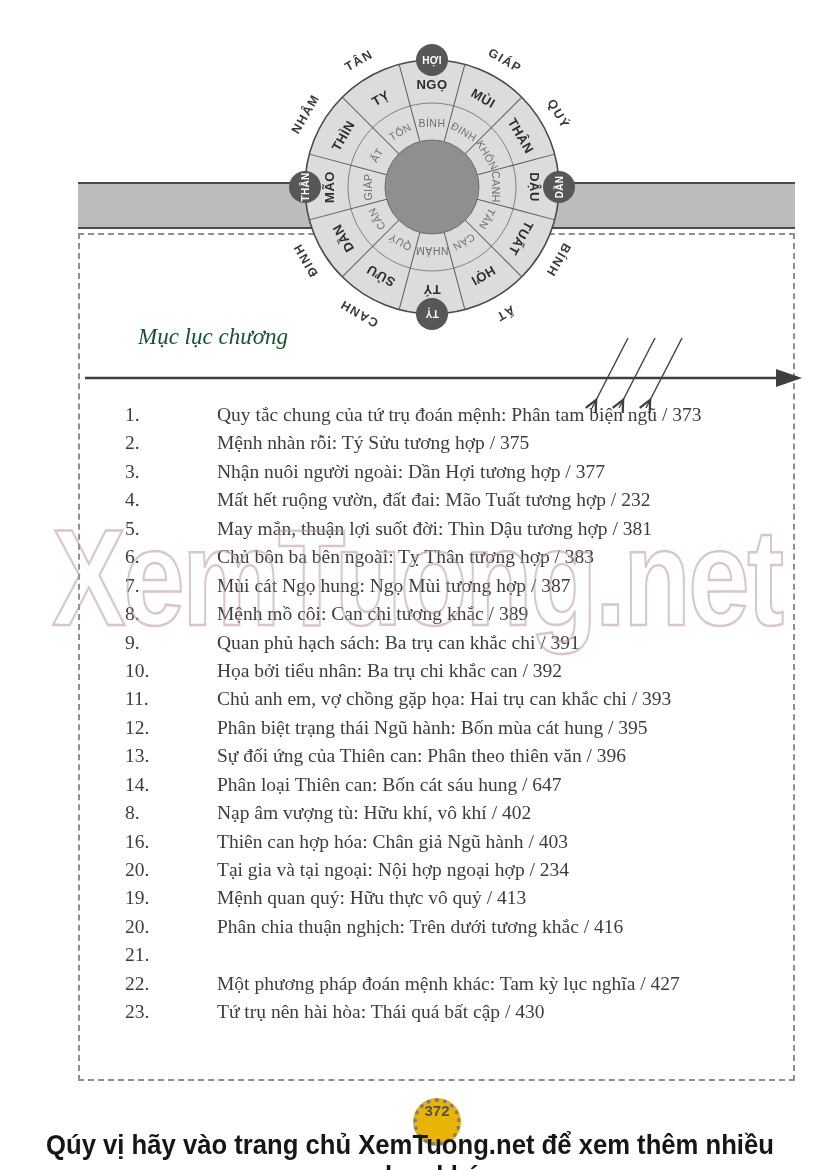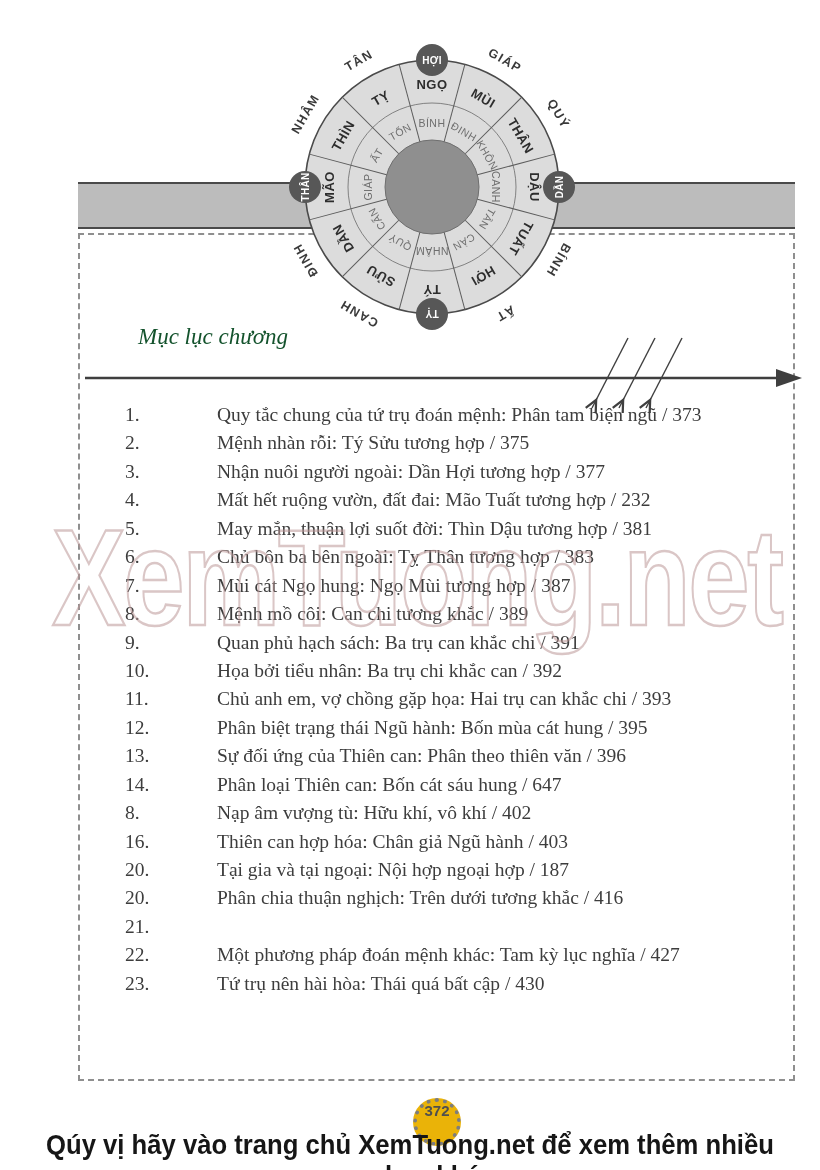--- a/index.html
+++ b/index.html
@@ -214,21 +214,25 @@
     <div class="toc-row">
         <span class="toc-num">8.</span>
         <span class="toc-text">Nạp âm vượng tù: Hữu khí, vô khí / 402</span>
       </div>
     <div class="toc-row">
         <span class="toc-num">16.</span>
         <span class="toc-text">Thiên can hợp hóa: Chân giả Ngũ hành / 403</span>
       </div>
     <div class="toc-row">
         <span class="toc-num">20.</span>
-        <span class="toc-text">Tại gia và tại ngoại: Nội hợp ngoại hợp / 187</span>
+        <span class="toc-text">Tại gia và tại ngoại: Nội hợp ngoại hợp / 234</span>
+      </div>
+    <div class="toc-row">
+        <span class="toc-num">19.</span>
+        <span class="toc-text">Mệnh quan quý: Hữu thực vô quỷ / 413</span>
       </div>
     <div class="toc-row">
         <span class="toc-num">20.</span>
         <span class="toc-text">Phân chia thuận nghịch: Trên dưới tương khắc / 416</span>
       </div>
     <div class="toc-row">
         <span class="toc-num">21.</span>
       </div>
     <div class="toc-row">
         <span class="toc-num">22.</span>

